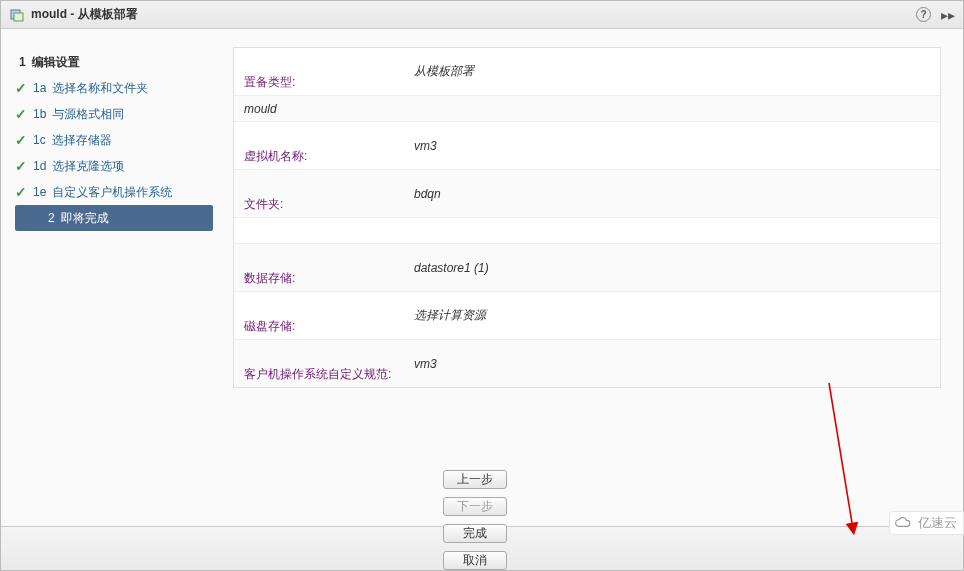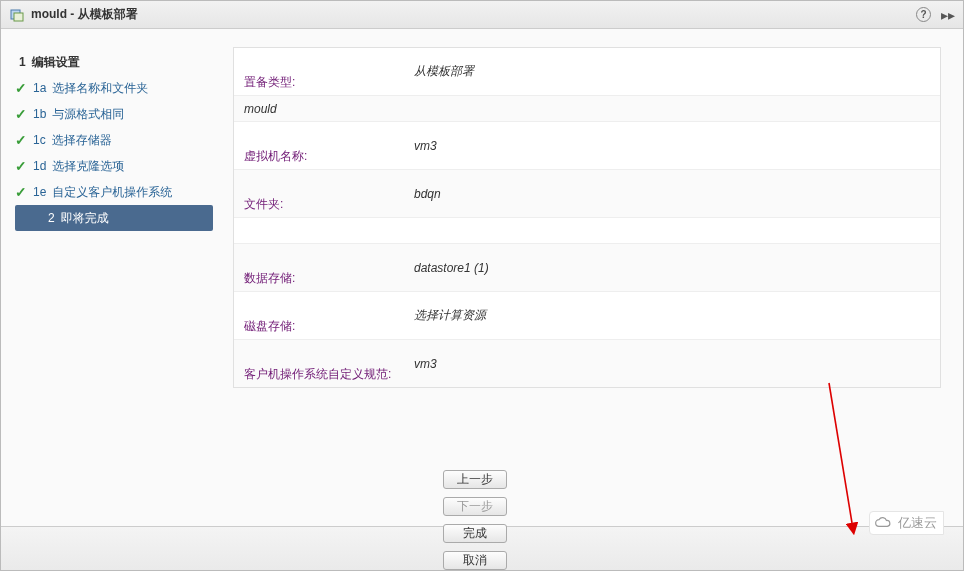--- a/index.html
+++ b/index.html
@@ -121,21 +121,21 @@
     padding: 0 12px;
   }
   .btn:disabled { color: #999; cursor: default; }
   .arrow {
     position: absolute;
     right: 100px;
     top: 350px;
   }
   .watermark {
     position: absolute;
-    right: 20px; bottom: 36px;
+    right: 0; bottom: 36px;
     font-size: 13px;
     color: #9a9a9a;
     background: #fff;
     border-radius: 4px 0 0 4px;
     padding: 2px 6px 2px 4px;
     display: flex; align-items: center; gap: 4px;
     border: 1px solid #e5e5e5;
     z-index: 5;
   }
   .watermark .cloud {

